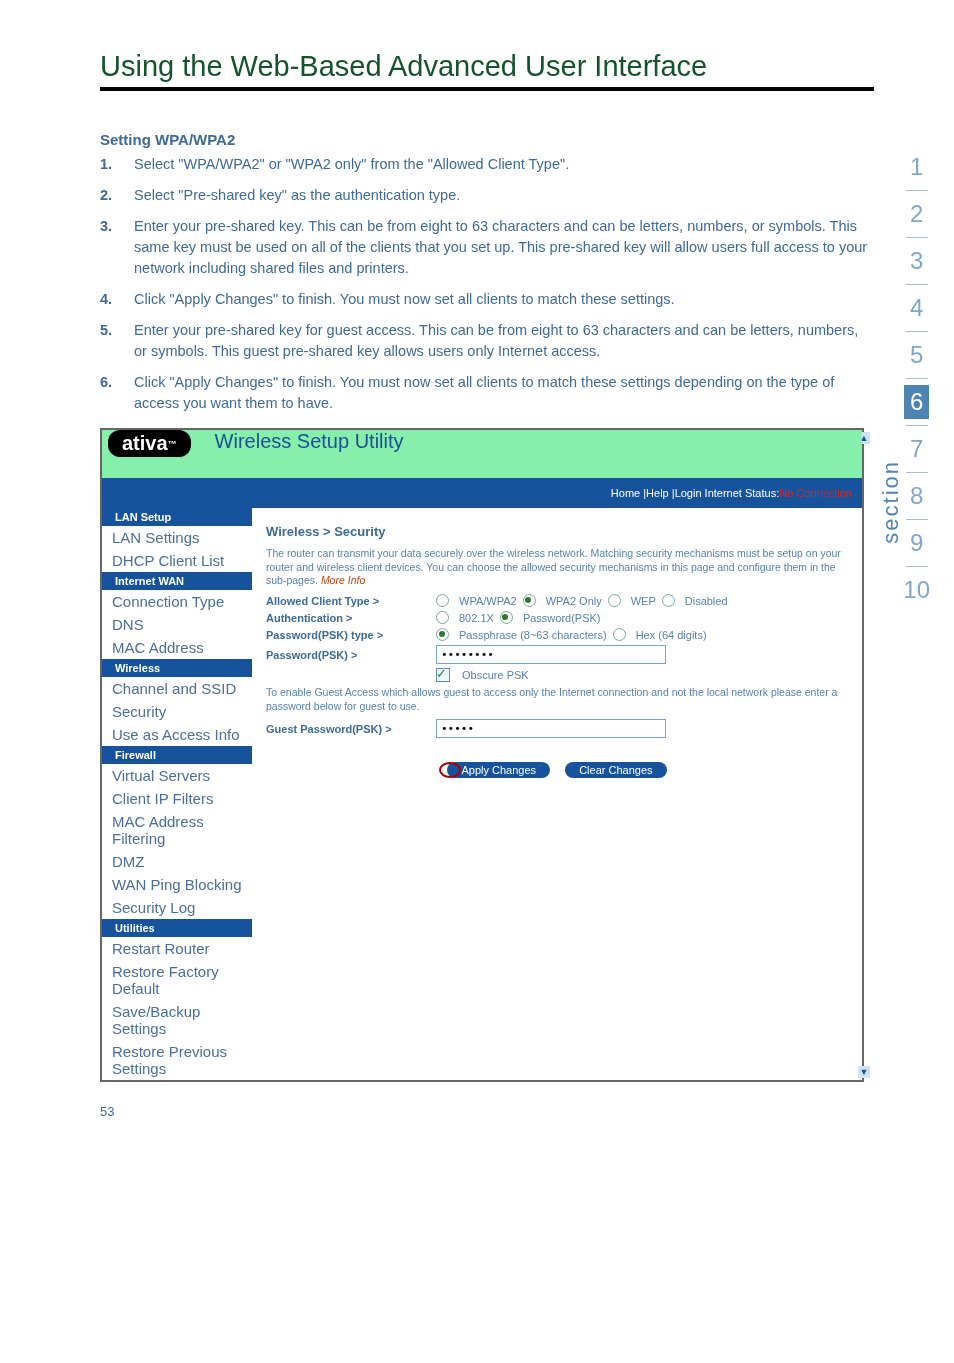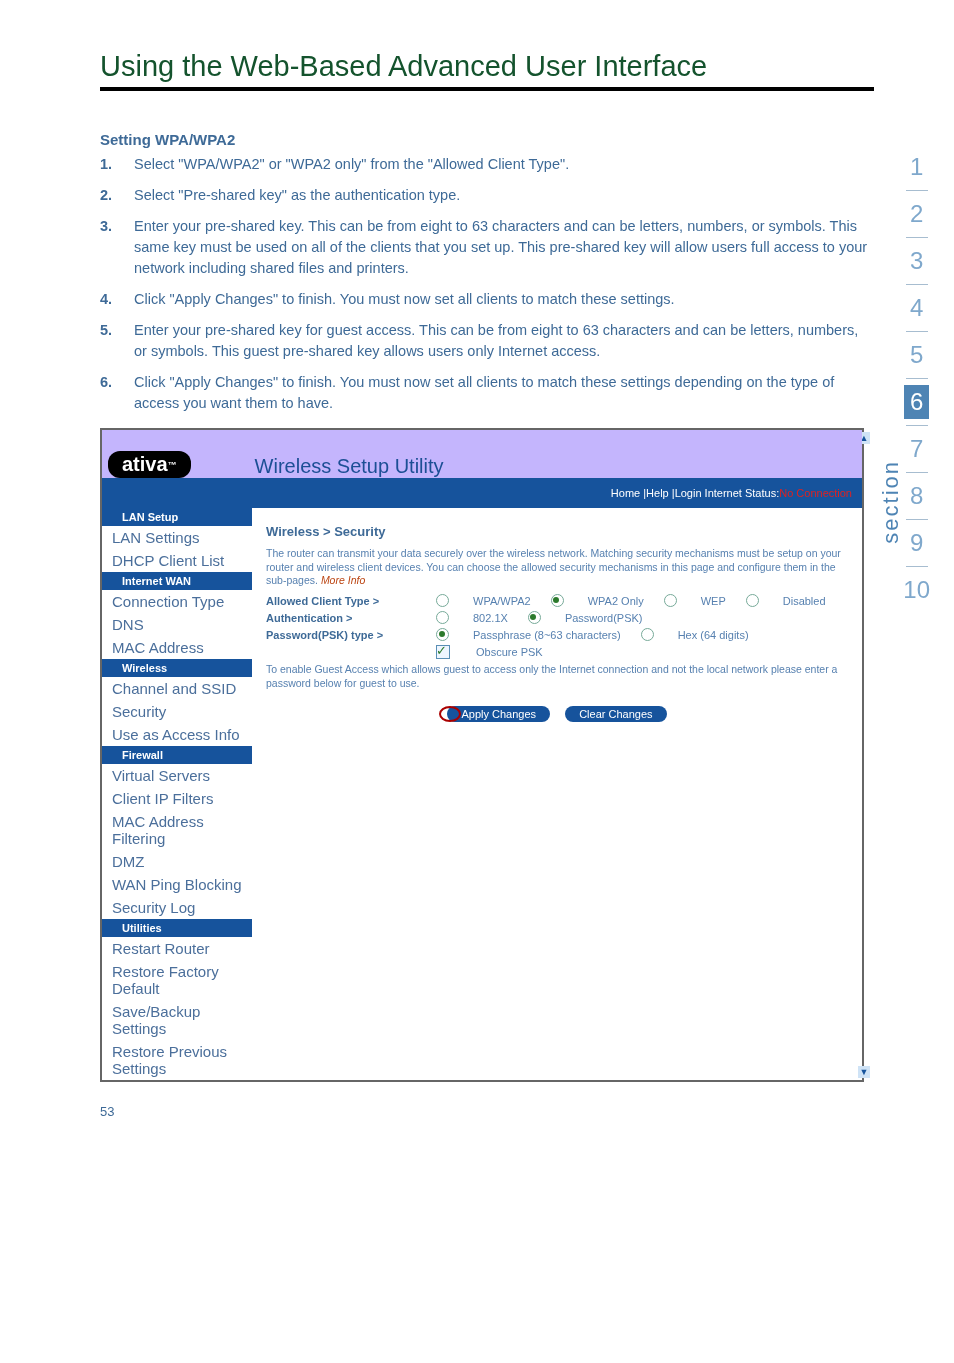--- a/index.html
+++ b/index.html
@@ -70,48 +70,48 @@
     font-size: 22px;
     letter-spacing: 2px;
   }
   .screenshot {
     margin-top: 14px;
     border: 2px solid #666;
     background: #fff;
     font-size: 11px;
     width: 760px;
   }
-  .ss-top { display:flex; align-items: flex-end; background:#c4b5fd; height:48px; position:relative;gap:40px;}
+  .ss-top { display:flex; align-items: flex-start; background:#86efac; height:48px; position:relative;}
   .ss-logo {
     background:#000; color:#fff; font-weight:700; font-size:20px;
     border-radius:12px; padding:2px 14px; margin-left:6px;
     font-family: Arial, sans-serif;
     display:inline-flex; align-items:center;
   }
   .ss-logo .tm {font-size:9px; vertical-align: super;}
   .ss-uptitle { color:#1c4f95; font-size:20px; margin-left:24px; font-weight:400;}
   .ss-bar { background:#16539c; color:#fff; text-align:right; padding:9px 10px; font-size:11px;}
   .ss-bar .noconn { color:#d22;}
   .ss-body { display:flex;}
   .ss-side { width:150px; min-width:150px; background:#fff;}
-  .ss-cat { background:#16539c; color:#fff; padding:3px 20px; font-weight:700; font-size:11px;}
+  .ss-cat { background:#16539c; color:#fff; padding:3px 13px; font-weight:700; font-size:11px;}
   .ss-sub { padding:3px 6px 3px 10px; color:#4b6f9b; font-size:15px;}
   .ss-main { flex:1; padding:16px 14px 10px; color:#2d5c91;}
   .ss-h { color:#3e6a97; font-weight:700; font-size:13px; margin-bottom:8px;}
   .ss-desc { color:#5781b0; font-size:10.5px; margin-bottom:6px; line-height:1.3;}
   .ss-desc .more { color:#b41;font-style:italic;}
   .row { display:flex; align-items:center; margin:4px 0; font-size:11px;}
   .row-label { width:170px; color:#3e6a97; font-weight:600;}
-  .row-val { color:#5781b0; display:flex; align-items:center; gap:20px;}
+  .row-val { color:#5781b0; display:flex; align-items:center; gap:6px;}
   .radio { display:inline-block; width:11px; height:11px; border:1px solid #7a9; border-radius:50%; margin-right:4px; vertical-align:middle; position:relative;}
   .radio.sel::after { content:''; position:absolute; top:1.5px; left:1.5px; width:6px; height:6px; background:#2c7a2c; border-radius:50%;}
   .chk { display:inline-block; width:12px; height:12px; border:1px solid #5a8fb5; background:#eef6ff; margin-right:6px; vertical-align:middle; position:relative;}
   .chk.sel::after { content:'✓'; position:absolute; top:-3px; left:-1px; color:#2c7a2c; font-size:13px;}
   input.ss-input { border:1px solid #7ea2c4; background:#fff; font-family:monospace; padding:2px 4px; width:220px; font-size:11px;}
-  .btns { text-align:center; margin-top:16px;}
+  .btns { text-align:center; margin-top:24px;}
   .btn { display:inline-block; background:#16539c; color:#fff; border-radius:10px; padding:2px 14px; font-size:11px; margin:0 6px; position:relative;}
   .btn.apply::before{ content:''; position:absolute; left:-8px; top:0; bottom:0; width:18px; border:2px solid #a00; border-radius:50%;}
   .pagenum { text-align:left; color:#3e6a97; margin-top:22px; font-size:13px;}
   .scroll-up{ position:absolute; right:4px; top:4px; width:12px; height:12px; background:#cfe3f6; font-size:9px; color:#16539c; display:flex; align-items:center; justify-content:center;}
   .scroll-dn{ position:absolute; right:4px; bottom:4px; width:12px; height:12px; background:#cfe3f6; font-size:9px; color:#16539c; display:flex; align-items:center; justify-content:center;}
   .shot-wrap{position:relative;}
 </style>
 </head>
 <body>
 
@@ -217,31 +217,43 @@
         <div class="row">
           <span class="row-label">Password(PSK) type &gt;</span>
           <span class="row-val">
             <span class="radio sel"></span>
                 <span>Passphrase (8~63 characters)</span>
             <span class="radio"></span>
                 <span>Hex (64 digits)</span>
           </span>
         </div>
 
+        <div class="row">
+          <span class="row-label">Password(PSK) &gt;</span>
+          <span class="row-val">
+                <input class="ss-input" value="••••••••" style="">
+              </span>
+        </div>
 
         <div class="row">
           <span class="row-label"></span>
           <span class="row-val">
                 <span class="chk sel"></span>
                 <span>Obscure PSK</span>
               </span>
         </div>
 
         <div class="ss-desc">To enable Guest Access which allows guest to access only the Internet connection and not the local network please enter a password below for guest to use.</div>
 
+        <div class="row">
+          <span class="row-label">Guest Password(PSK) &gt;</span>
+          <span class="row-val">
+                <input class="ss-input" value="•••••" style="">
+              </span>
+        </div>
 
         <div class="btns">
           <span class="btn apply">Apply Changes</span>
           <span class="btn">Clear Changes</span>
         </div>
       </div>
     </div>
     <div class="scroll-dn">▼</div>
   </div>
   </div>

